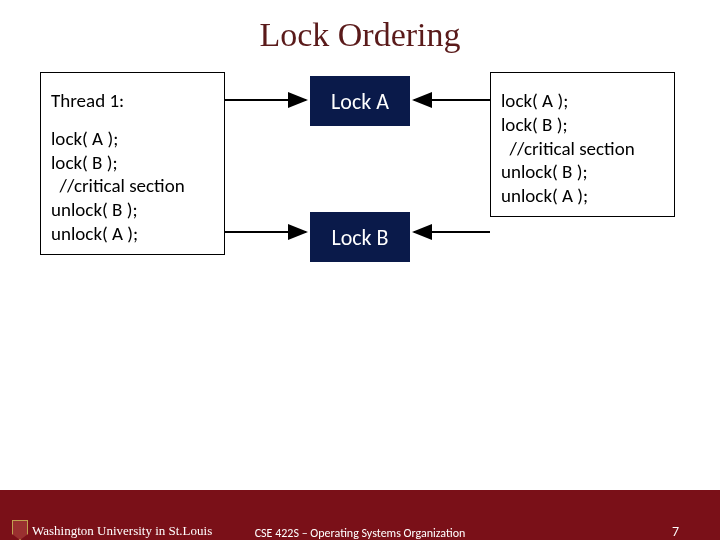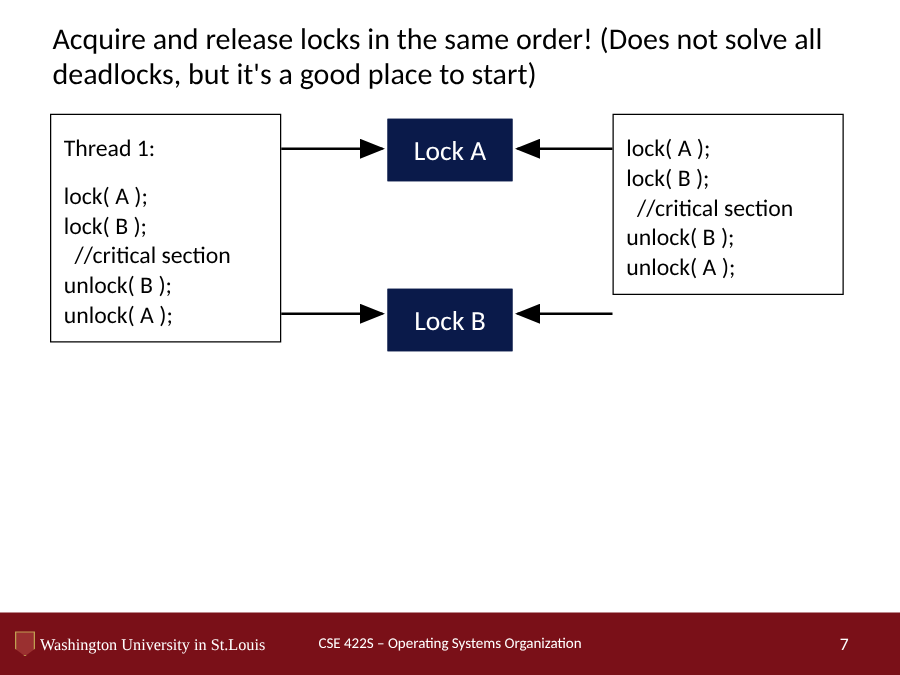--- a/index.html
+++ b/index.html
@@ -53,21 +53,21 @@
   .lockB { top: 150px; }
   .arrows { position: absolute; top: 0; left: 0; }
   .footer {
     position: absolute;
     left: 0; bottom: 0;
     width: 100%;
     height: 50px;
     background: #7a1018;
     color: #fff;
     display: flex;
-    align-items: center;
+    align-items: flex-end;
     justify-content: space-between;
     padding: 0 41px 0 12px;
     font-size: 14px;
   }
   .footer-center {
     position: absolute;
     left: 50%;
     transform: translateX(-50%);
     font-size: 12px;
   }
@@ -89,22 +89,22 @@
   }
   .logo-text { font-family: Georgia, serif; font-size: 13px; }
   .logo-sub { font-size: 8px; letter-spacing: 0.5px; margin-top: 2px; }
   .page-num { font-size: 14px; }
 </style>
 </head>
 <body>
 
 <div class="slide">
 
+  <div class="title">Lock Ordering</div>
 
-  <div class="body-text">Acquire and release locks in the same order! (Does not solve all deadlocks, but it's a good place to start)</div>
 
   <div class="diagram">
 
     <div class="thread-box thread1">
       <div class="thread-header">Thread 1:</div>
       <div>lock( A );</div>
       <div>lock( B );</div>
       <div>&nbsp;&nbsp;//critical section</div>
       <div>unlock( B );</div>
       <div>unlock( A );</div>

